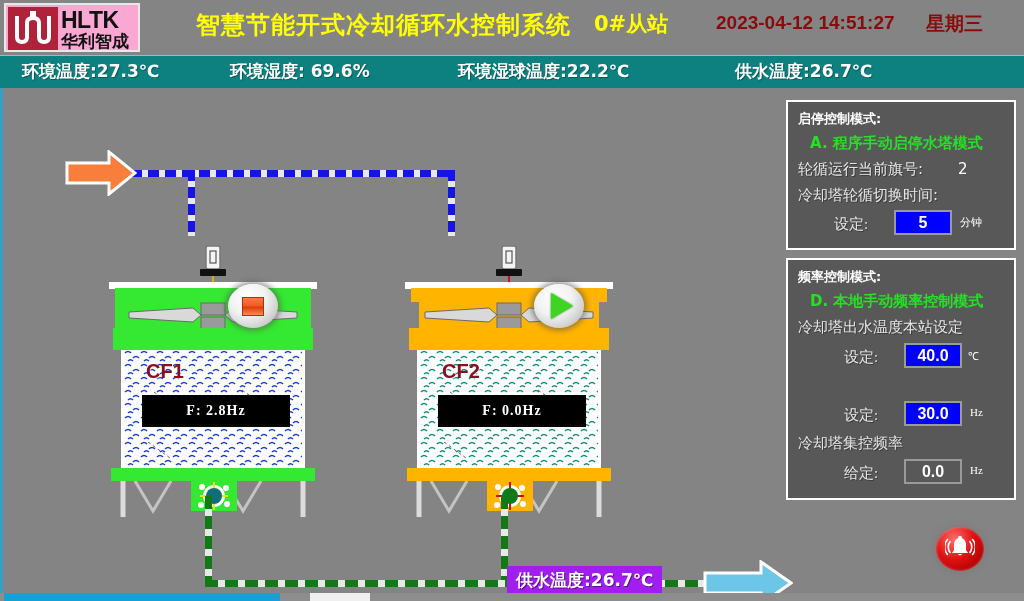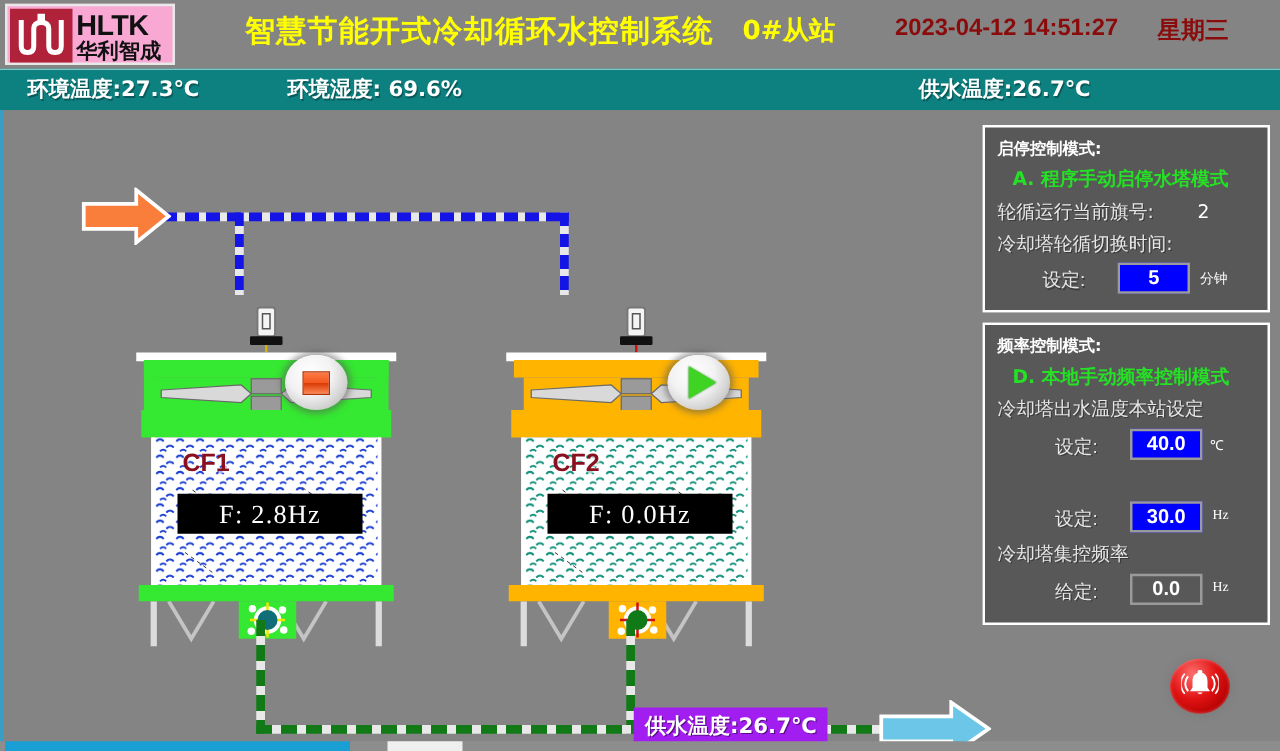--- a/index.html
+++ b/index.html
@@ -127,21 +127,21 @@
     letter-spacing:0px;
     text-shadow:1px 1px 0 rgba(255,255,255,.6);
   }
   .tower-display{
     position:absolute; left:18px; top:45px; width:148px; height:32px;
     background:#000000;
     display:flex; align-items:center; justify-content:center;
   }
   .tower-display span{
     font-family:"Liberation Serif", serif;
-    font-weight:normal; font-size:21px; color:#ffffff;
+    font-weight:bold; font-size:14px; color:#ffffff;
     letter-spacing:1px;
   }
   .tower-legs{ position:absolute; left:0; top:245px; width:200px; height:38px; }
   .pump-box{
     position:absolute; left:78px; top:245px; width:46px; height:30px;
   }
   .motor{
     position:absolute; left:86px; top:8px; width:28px; height:38px;
   }
 
@@ -201,21 +201,21 @@
     white-space:nowrap;
     text-shadow:1px 1px 0 #3a3a3a;
   }
   .panel-val{
     position:absolute;
     font-family:"DejaVu Sans", sans-serif;
     font-size:15px; color:#ffffff; white-space:nowrap;
   }
   .panel-setlabel{
     position:absolute;
-    font-family:Liberation Sans, sans-serif;
+    font-family:Liberation Serif, serif;
     font-size:15px; color:#e6e6e6; white-space:nowrap;
     text-shadow:1px 1px 0 #3a3a3a;
   }
   .field{
     position:absolute; height:25px; width:58px;
     border:2px solid #9a9a9a;
     display:flex; align-items:center; justify-content:center;
     font-family:"Liberation Sans", sans-serif;
     font-weight:bold; font-size:16px;
   }
@@ -271,20 +271,21 @@
 
   <div id="header-title">智慧节能开式冷却循环水控制系统</div>
   <div id="header-station">0#从站</div>
   <div id="header-datetime">2023-04-12 14:51:27</div>
   <div id="header-weekday">星期三</div>
 </div>
 
 <div id="statusbar">
   <div class="status-item" style="left:22px">环境温度:27.3℃</div>
   <div class="status-item" style="left:230px">环境湿度: 69.6%</div>
+  <div class="status-item" style="left:458px">环境湿球温度:22.2℃</div>
   <div class="status-item" style="left:735px">供水温度:26.7℃</div>
 </div>
 
 <div id="canvas">
 
   <div class="pipe-h pipe-blue-h" style="left:128px; top:82px; width:324px;"></div>
   <div class="pipe-v pipe-blue-v" style="left:185px; top:82px; height:66px;"></div>
   <div class="pipe-v pipe-blue-v" style="left:445px; top:82px; height:66px;"></div>
 
   <div class="arrow" style="left:62px; top:62px;">

